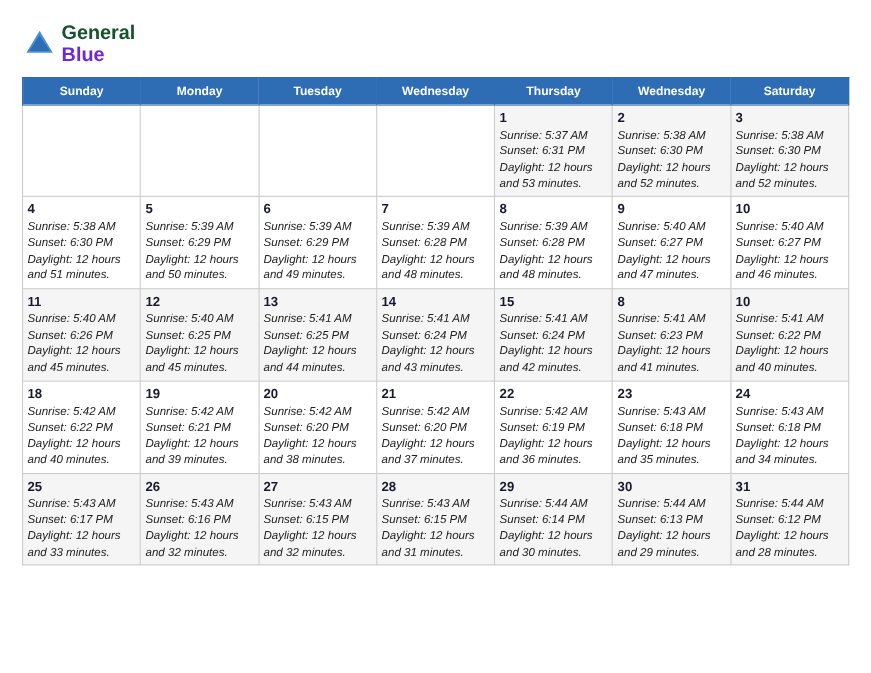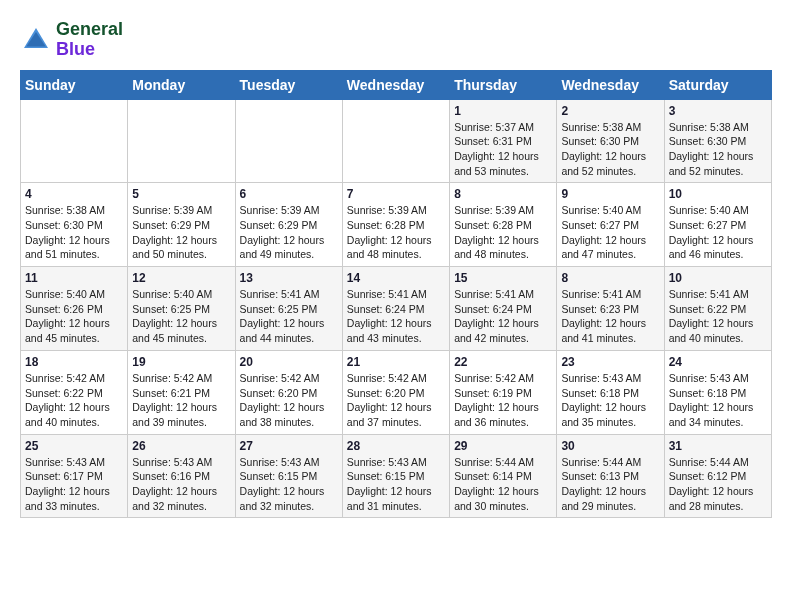--- a/index.html
+++ b/index.html
@@ -49,22 +49,22 @@
     }
     .calendar {
       width: 100%;
       border-collapse: collapse;
       font-size: 11px;
     }
     .calendar thead th {
       background: #2e6db4;
       color: #fff;
       padding: 6px 4px;
-      text-align: left;
-      font-size: 14px;
+      text-align: center;
+      font-size: 11px;
       font-weight: bold;
       border: 1px solid #2e6db4;
     }
     .calendar tbody td {
       border: 1px solid #ccc;
       vertical-align: top;
       padding: 4px;
       width: calc(100%/7);
       min-height: 80px;
       background: #fff;
@@ -79,20 +79,21 @@
       font-weight: bold;
       font-size: 12px;
       color: #1a1a2e;
       display: block;
       margin-bottom: 2px;
     }
     .day-info {
       color: #222;
       font-size: 10.5px;
       line-height: 1.4;
+      font-style: italic;
     }
     .empty-cell {
       background: #fff !important;
     }
   </style>
 </head>
 <body>
 
 <div class="header">
   <div class="logo">

